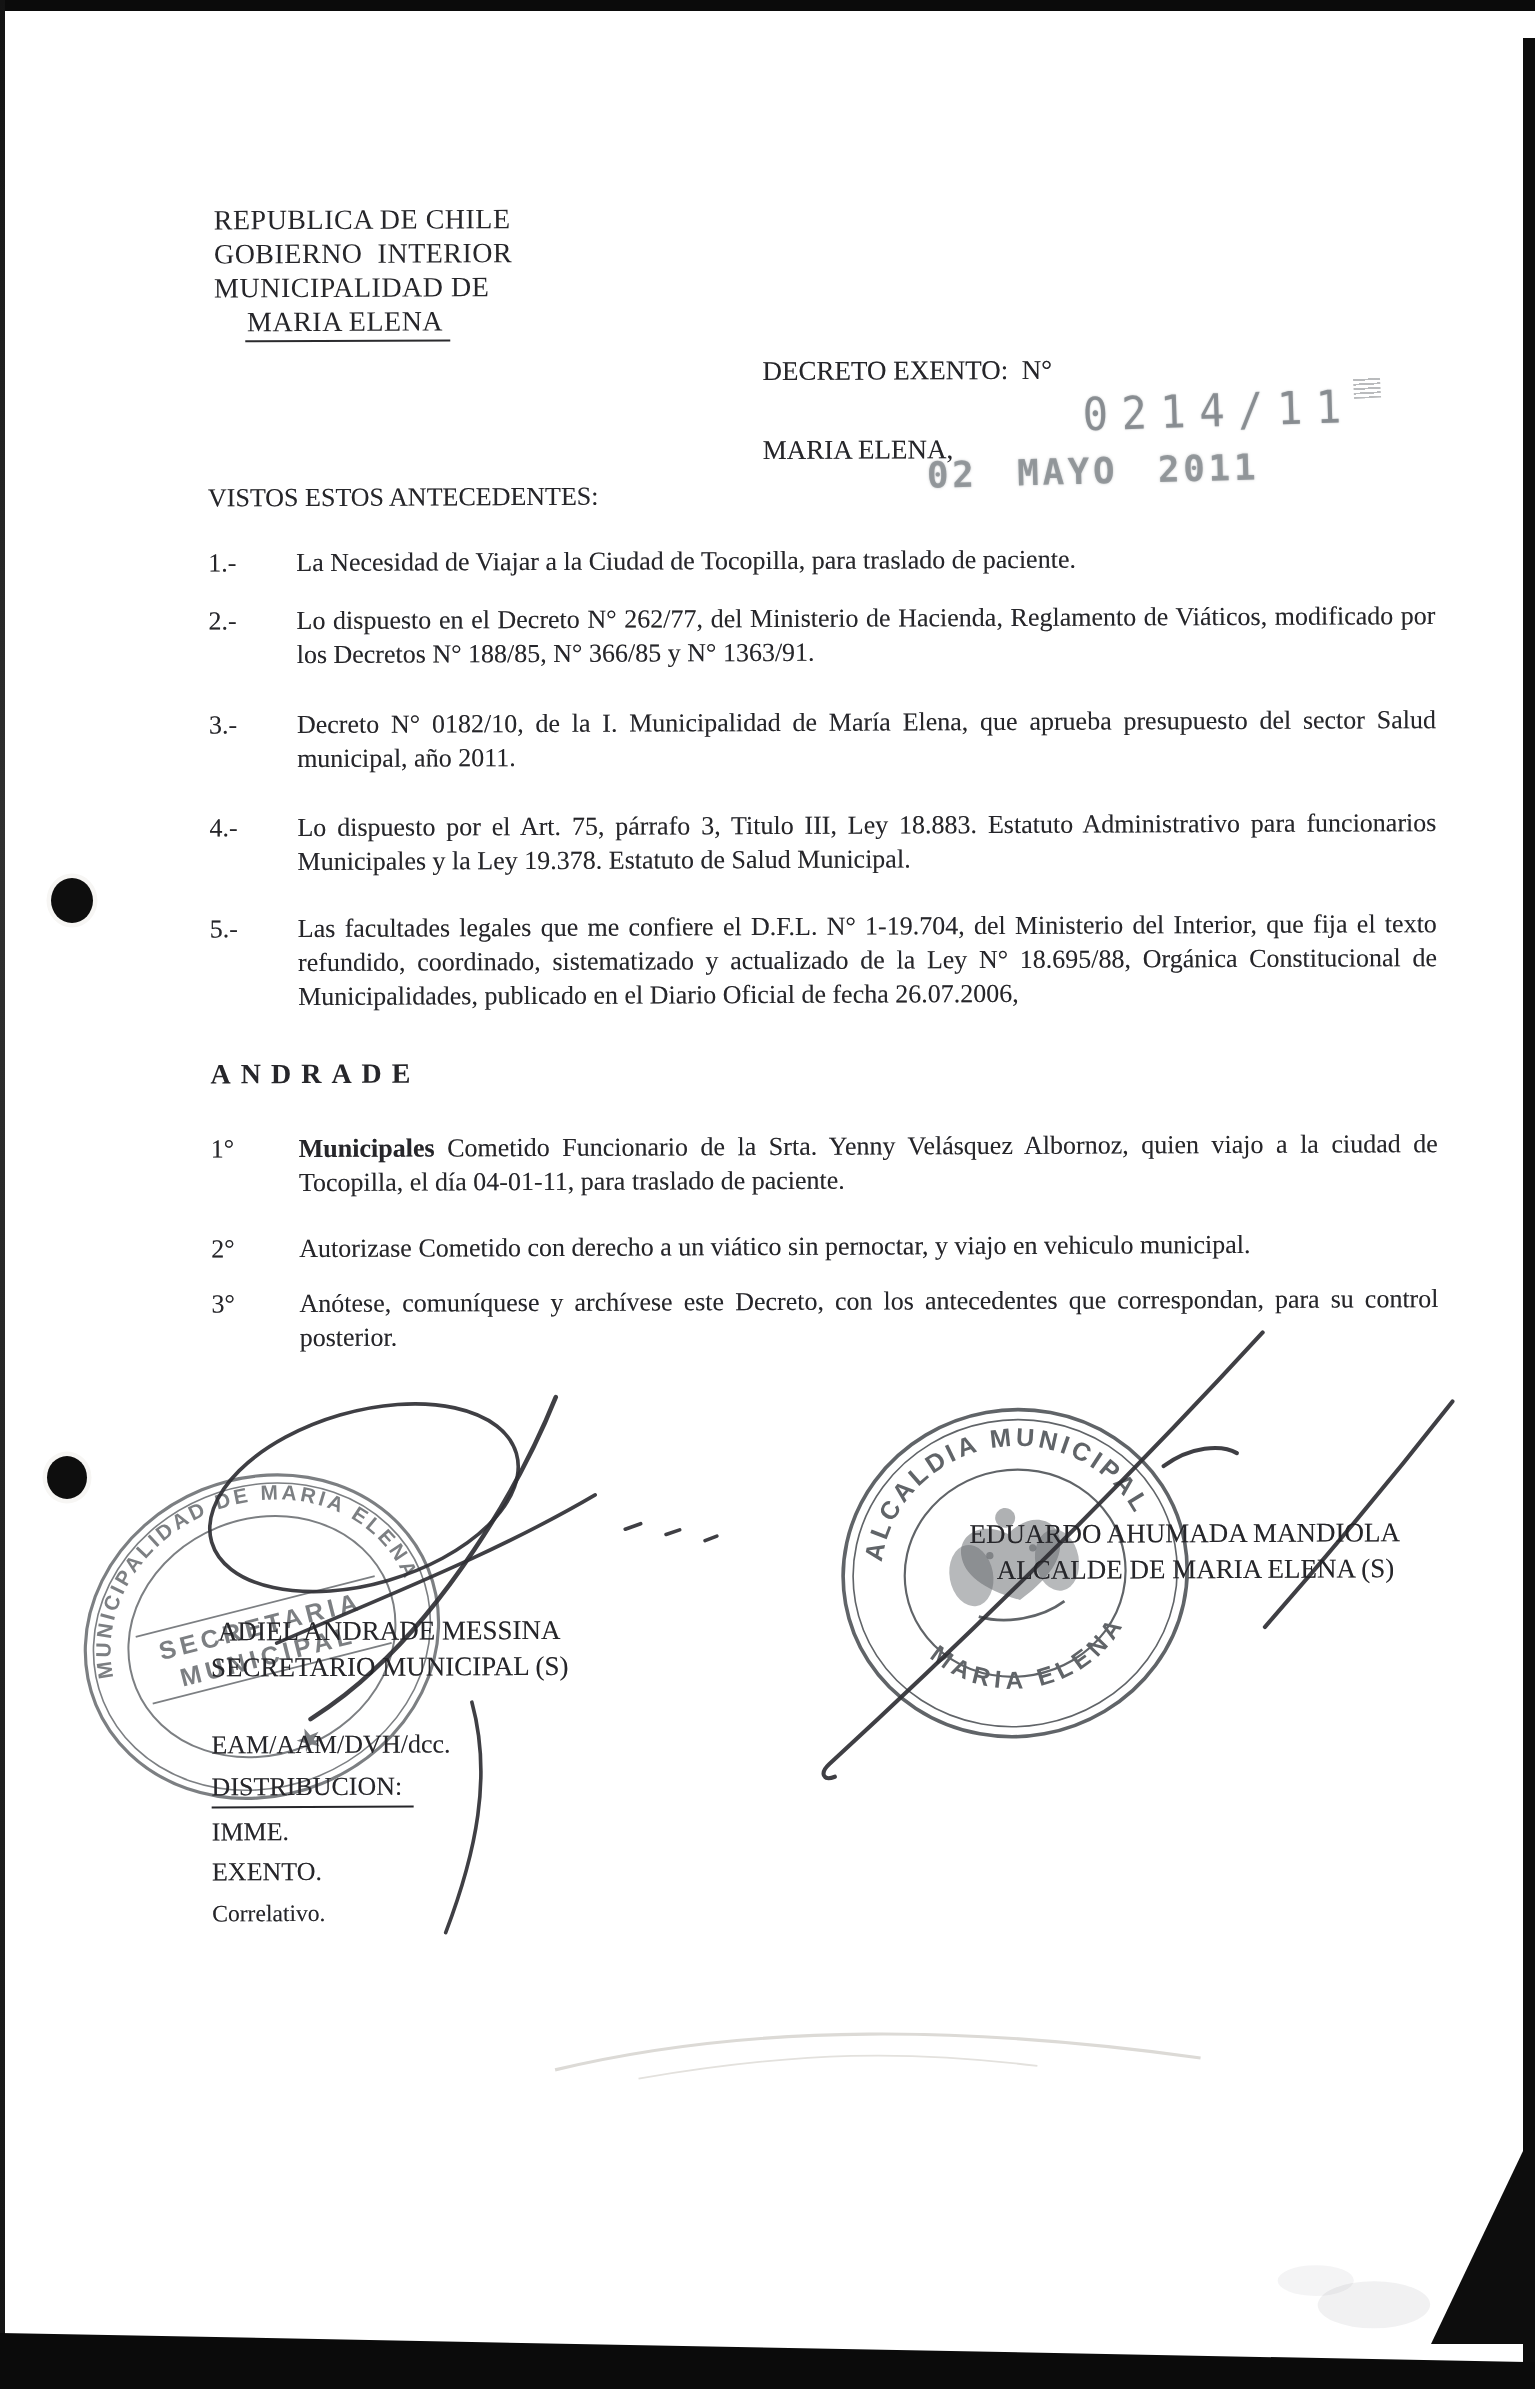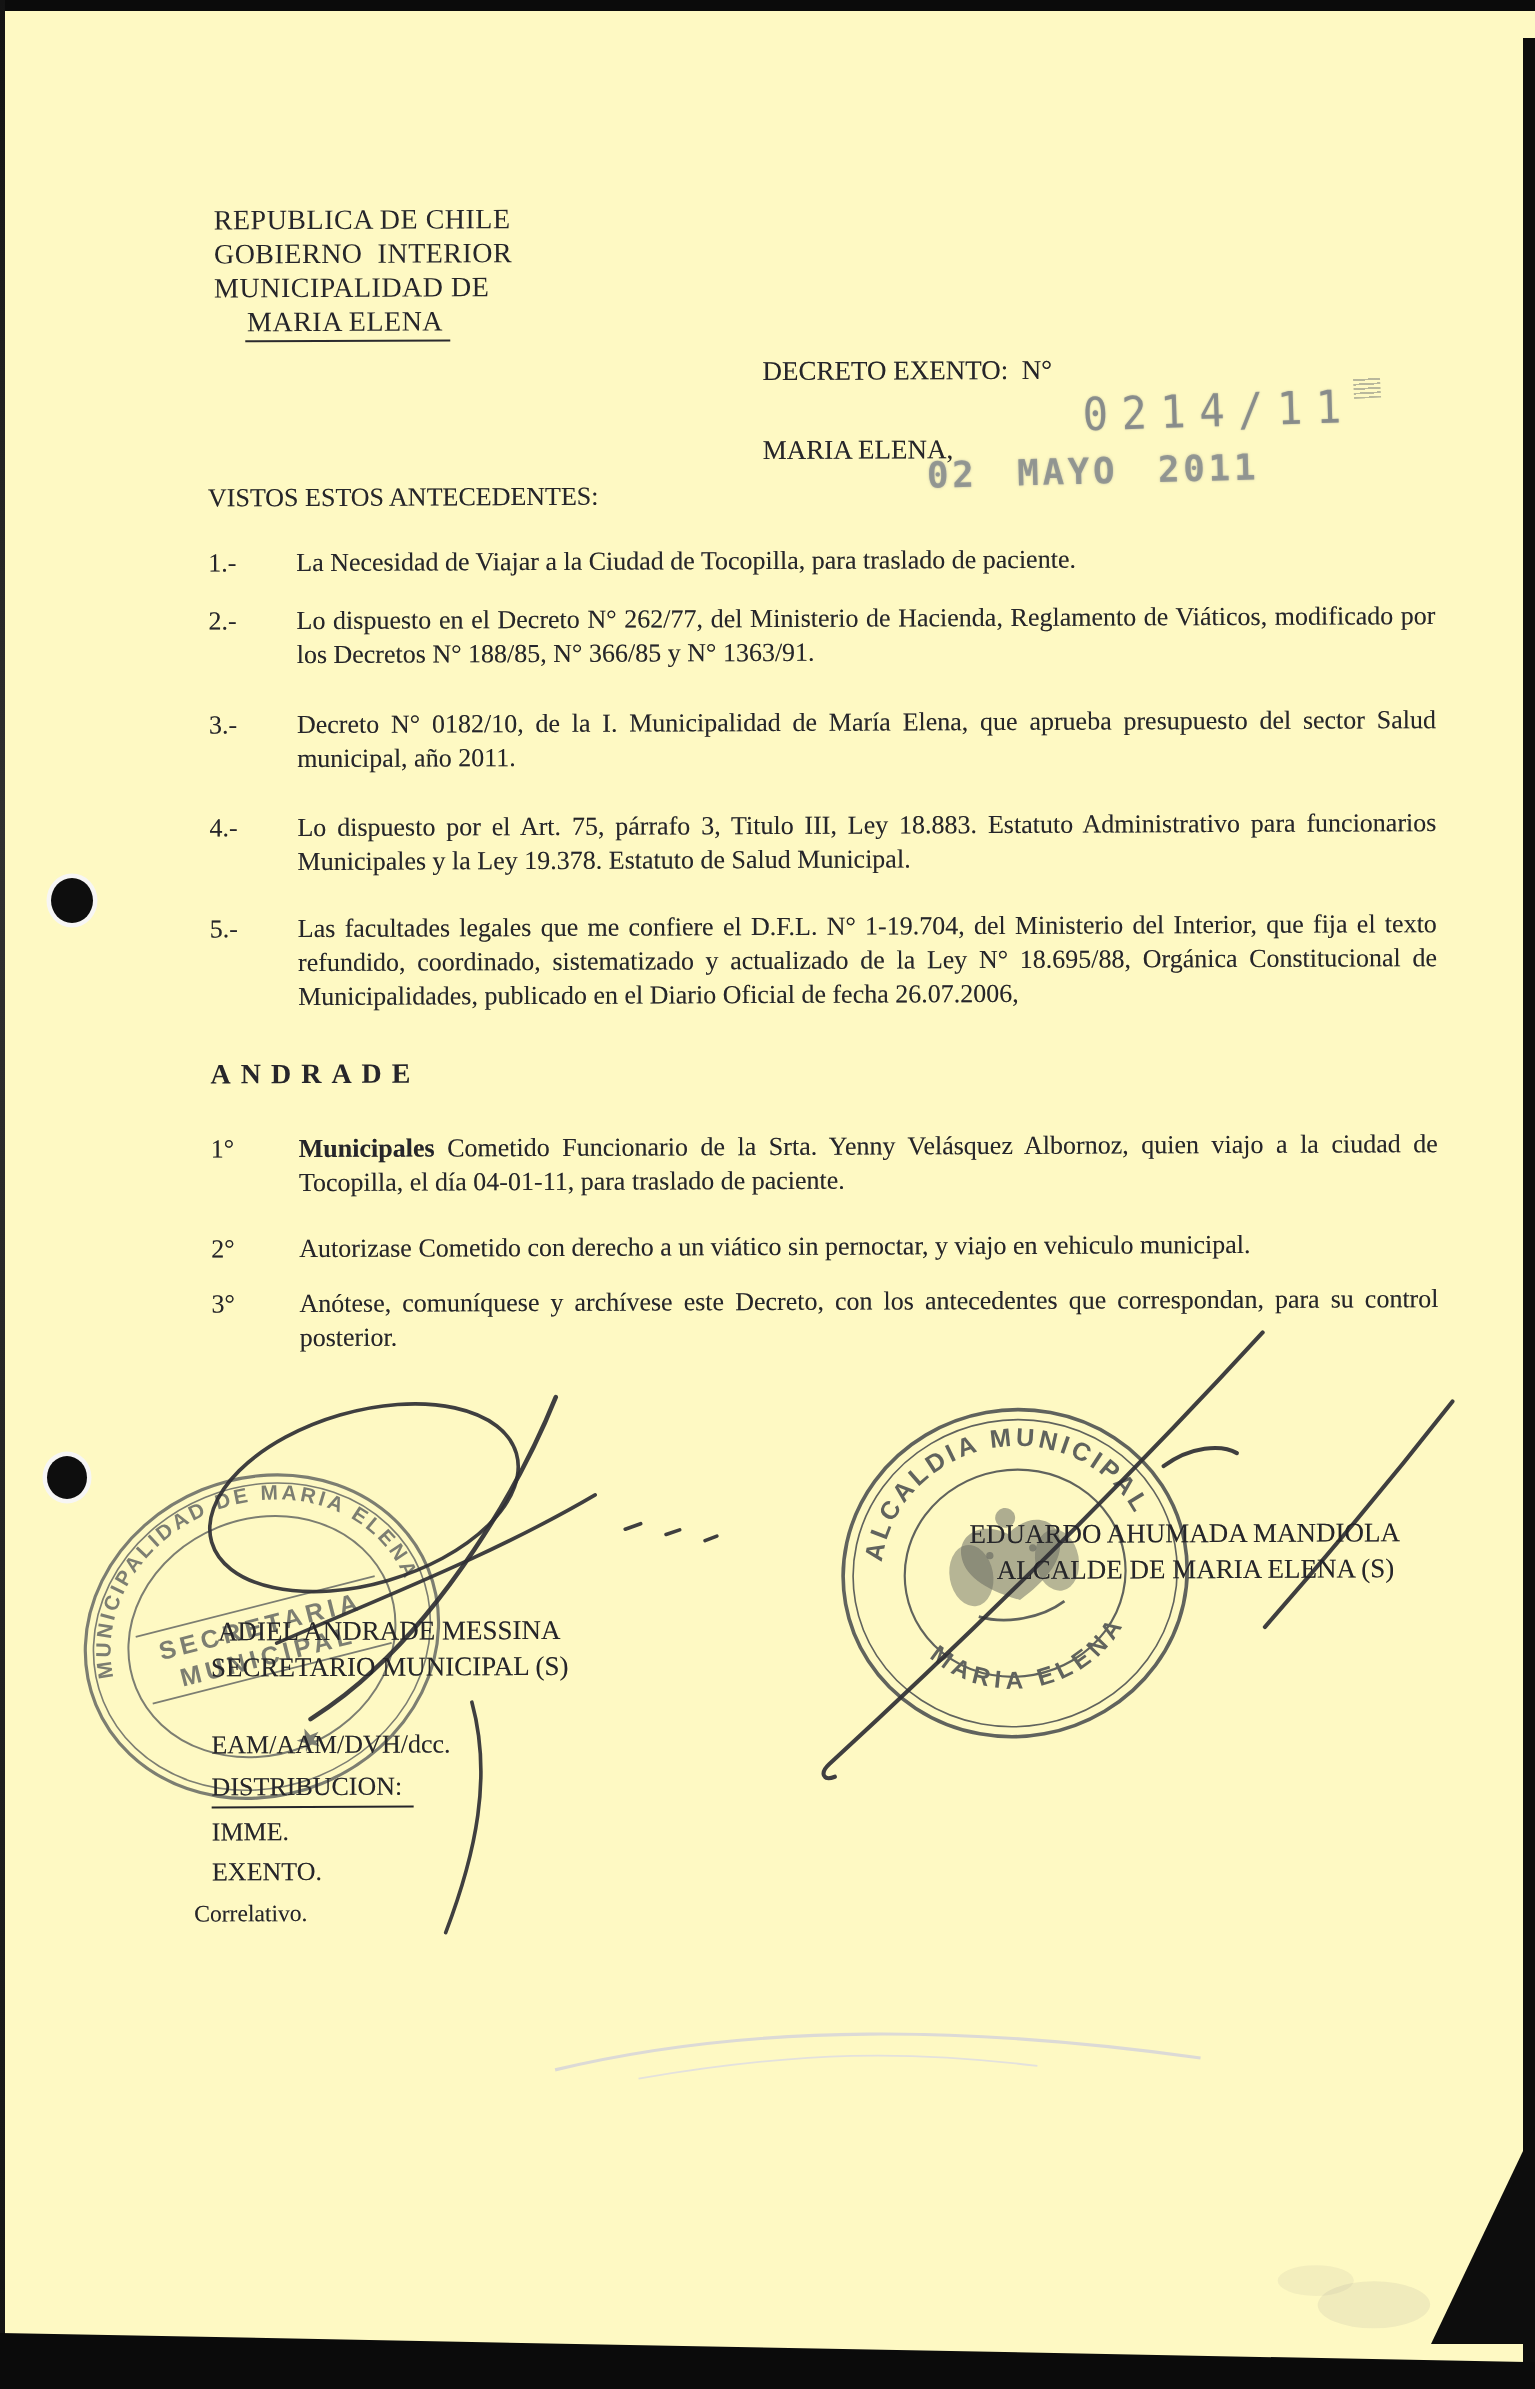--- a/index.html
+++ b/index.html
@@ -3,21 +3,21 @@
 <meta charset="utf-8">
 <style>
   html,body{margin:0;padding:0;background:#1c1c1c;}
   #canvas{
     position:relative;width:1535px;height:2389px;overflow:hidden;
     background:
       linear-gradient(90deg, rgba(0,0,0,.04) 0, rgba(0,0,0,0) 54px),
       linear-gradient(270deg, rgba(0,0,0,.05) 0, rgba(0,0,0,0) 63px),
       linear-gradient(180deg,#f1f0ee 0%,#efeeec 55%,#ecebе8 100%),
       #efeeec;
-    background-color:#fef9c3;
+    background-color:#ffffff;
     font-family:"Liberation Serif","DejaVu Serif",serif;
     color:#26262a;
   }
   .doc{position:absolute;inset:0;transform:rotate(-0.25deg);}
   .abs{position:absolute;}
   .t{font-size:26px;line-height:34px;text-shadow:0 0 0.5px rgba(20,20,25,.35);}
   .pre{white-space:pre;}
 
   
   .letterhead{left:218px;top:201px;font-size:28px;line-height:34px;letter-spacing:0.5px;}
@@ -187,21 +187,21 @@
 
     <div class="abs sig" style="left:216px;top:1614px">ADIEL ANDRADE MESSINA</div>
     <div class="abs sig" style="left:209px;top:1650px">SECRETARIO MUNICIPAL (S)</div>
     <div class="abs sig" style="left:968px;top:1520px">EDUARDO AHUMADA MANDIOLA</div>
     <div class="abs sig" style="left:995px;top:1556px">ALCALDE DE MARIA ELENA (S)</div>
 
     <div class="abs t" style="left:209px;top:1726px">EAM/AAM/DVH/dcc.</div>
     <div class="abs t underlined" style="left:209px;top:1768px">DISTRIBUCION:</div>
     <div class="abs t" style="left:209px;top:1813px">IMME.</div>
     <div class="abs t" style="left:209px;top:1853px">EXENTO.</div>
-    <div class="abs t small" style="left:191px;top:1896px">Correlativo.</div>
+    <div class="abs t small" style="left:209px;top:1896px">Correlativo.</div>
 
   </div>
 
   <div class="abs edge-top"></div>
   <div class="abs edge-left"></div>
   <div class="abs edge-right"></div>
   <div class="abs corner-br"></div>
   <div class="abs edge-bottom"></div>
   <div class="abs hole hole1"></div>
   <div class="abs hole hole2"></div>

